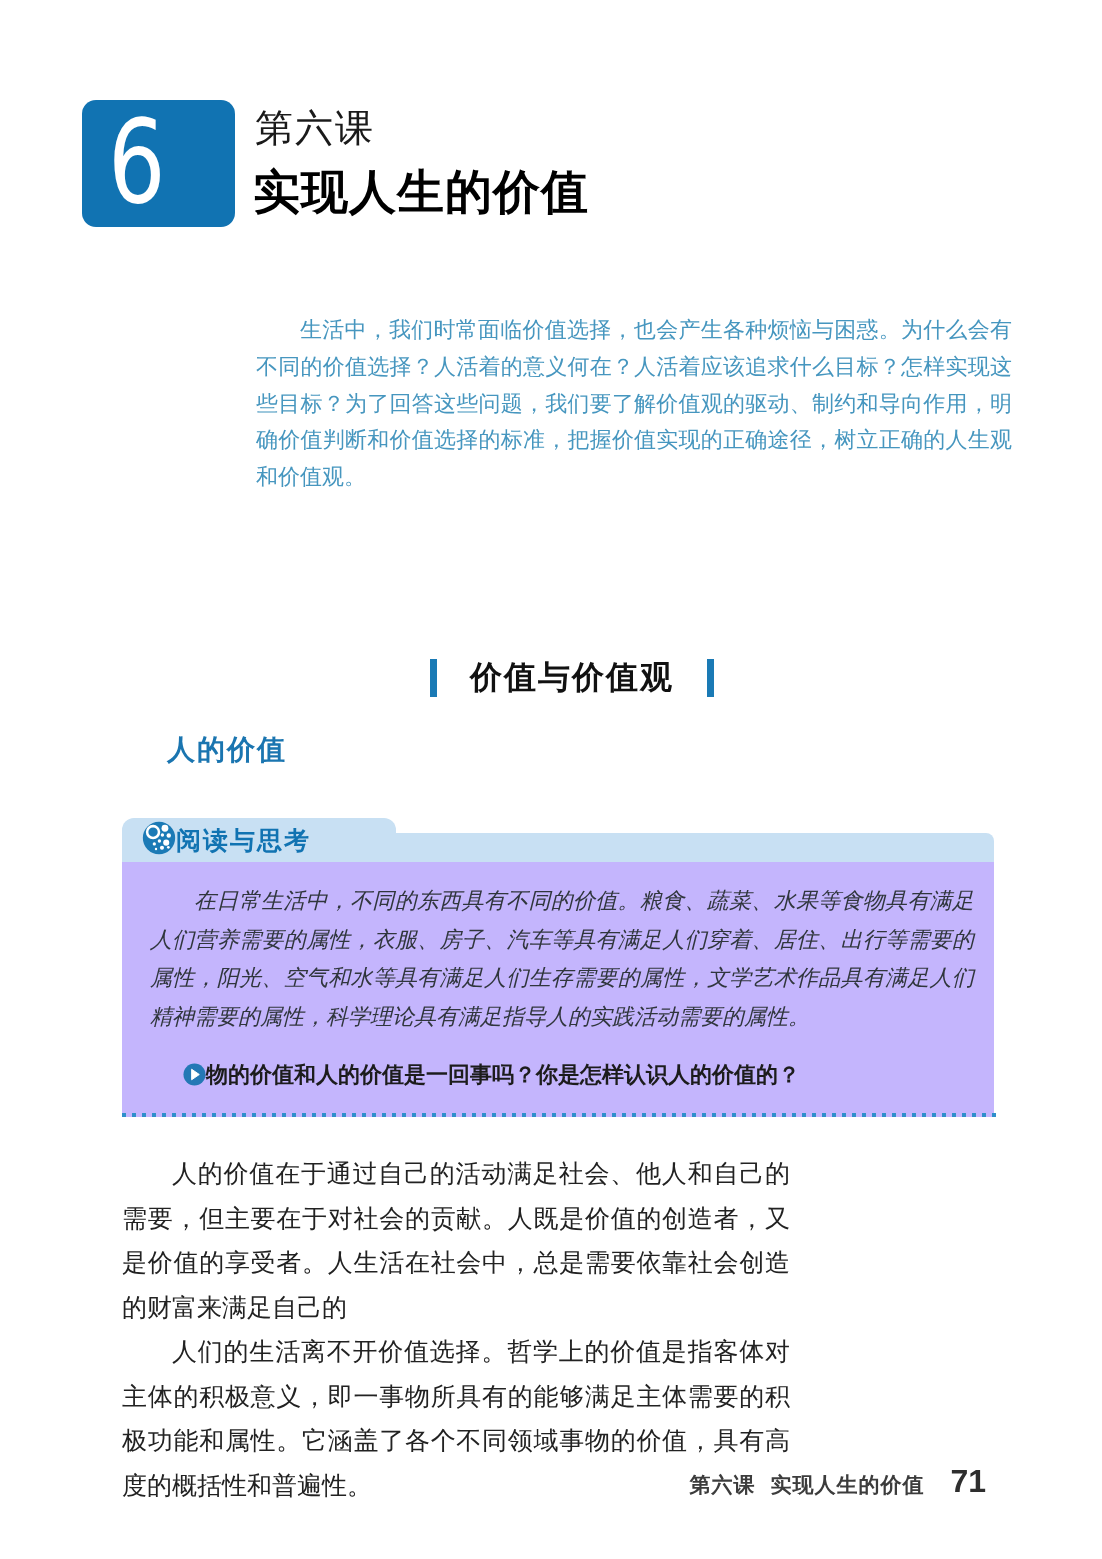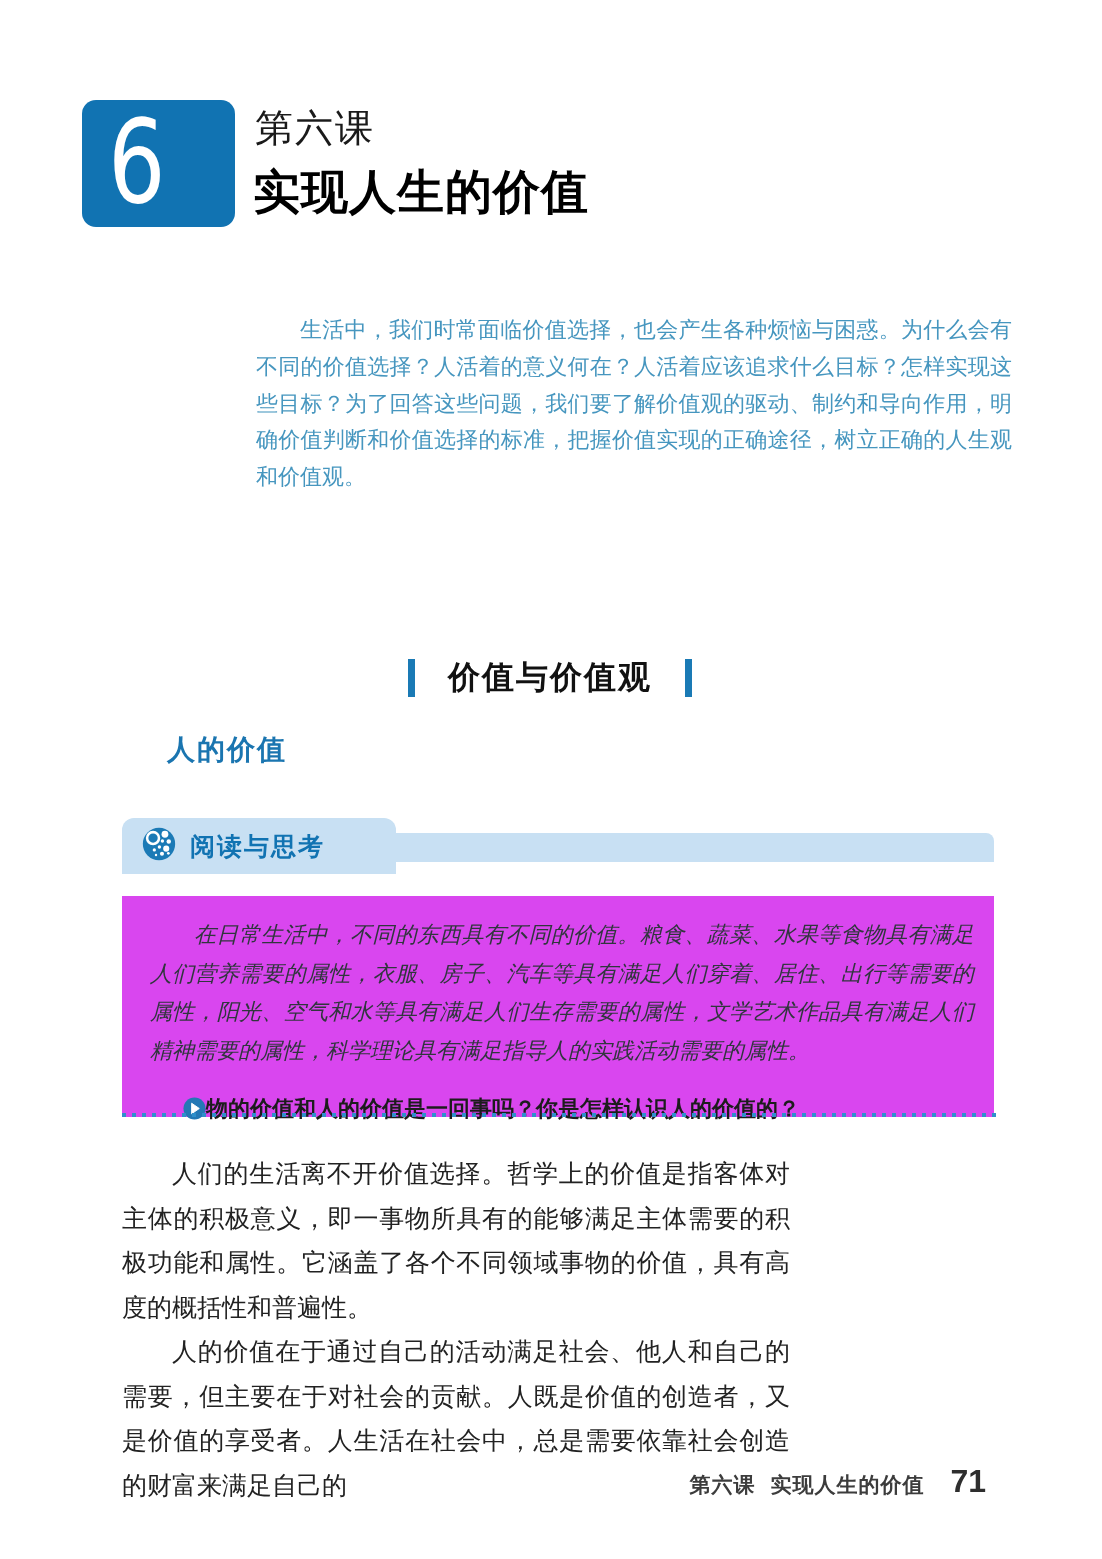--- a/index.html
+++ b/index.html
@@ -32,51 +32,50 @@
 
   
   .intro {
     position:absolute; left:256px; top:312px; width:756px;
     font-size:22px; line-height:36.8px; color:#4696bf;
     text-align:justify; text-indent:2em; margin:0;
   }
 
   
   .section-header {
-    position:absolute; left:116px; top:656px; width:868px;
+    position:absolute; left:138px; top:656px; width:868px;
     display:flex; align-items:center; justify-content:center; gap:33px;
   }
   .section-bar { width:7px; height:38px; background:#1a7ab5; }
   .section-title {
     font-size:32px; font-weight:700; color:#111; letter-spacing:2px;
   }
 
   .subsection-title {
     position:absolute; left:167px; top:731px;
     font-family:"Liberation Serif", serif;
     font-size:28px; font-weight:700; color:#1a75b0; letter-spacing:2px;
   }
 
   
   .reading-box { position:absolute; left:122px; top:818px; width:872px; height:299px; }
   .rb-band {
     position:absolute; left:0; right:0; top:15px; height:29px;
     background:#c8e0f3; border-radius:0 8px 0 0;
   }
   .rb-tab {
-    position:absolute; left:0; top:0; width:274px; height:56px;
+    position:absolute; left:0; top:0; width:274px; height:44px;
     background:#c8e0f3; border-radius:12px 12px 0 0;
-    display:flex; align-items:center; gap:14px;
+    display:flex; align-items:center; gap:0;
     padding-left:20px; box-sizing:border-box;
   }
   .rb-tab-label { font-size:25px; font-weight:700; color:#1173b2; letter-spacing:2px; }
   .rb-content {
     position:absolute; left:0; right:0; top:44px; bottom:0;
-    background:#d946ef;
-    margin-top:34px;
+    background:#c4b5fd;
   }
   .rb-passage {
     margin:20px 20px 0 28px;
     font-family:"Liberation Serif", serif; font-style:italic;
     font-size:22px; line-height:38.5px; color:#30363d;
     text-align:justify; text-indent:2em;
   }
   .rb-question {
     display:flex; align-items:flex-start; 
     margin:24px 18px 0 61px;
@@ -162,22 +161,22 @@
             <path d="M9 6.5 L17 12 L9 17.5 Z" fill="#ffffff" stroke="#ffffff" stroke-width="1" stroke-linejoin="round"></path>
           </svg>
         </span>
         <span>物的价值和人的价值是一回事吗？你是怎样认识人的价值的？</span>
       </div>
     </div>
   </div>
   <div class="dotted-rule"></div>
 
   <div class="body-text">
+    <p>人的价值在于通过自己的活动满足社会、他人和自己的需要，但主要在于对社会的贡献。人既是价值的创造者，又是价值的享受者。人生活在社会中，总是需要依靠社会创造的财富来满足自己的</p>
     <p>人们的生活离不开价值选择。哲学上的价值是指客体对主体的积极意义，即一事物所具有的能够满足主体需要的积极功能和属性。它涵盖了各个不同领域事物的价值，具有高度的概括性和普遍性。</p>
-    <p>人的价值在于通过自己的活动满足社会、他人和自己的需要，但主要在于对社会的贡献。人既是价值的创造者，又是价值的享受者。人生活在社会中，总是需要依靠社会创造的财富来满足自己的</p>
   </div>
 
   <div class="footer">
     <div class="footer-chapter">
       <span>第六课</span>
       <span>实现人生的价值</span>
     </div>
     <div class="footer-page">71</div>
   </div>
 

